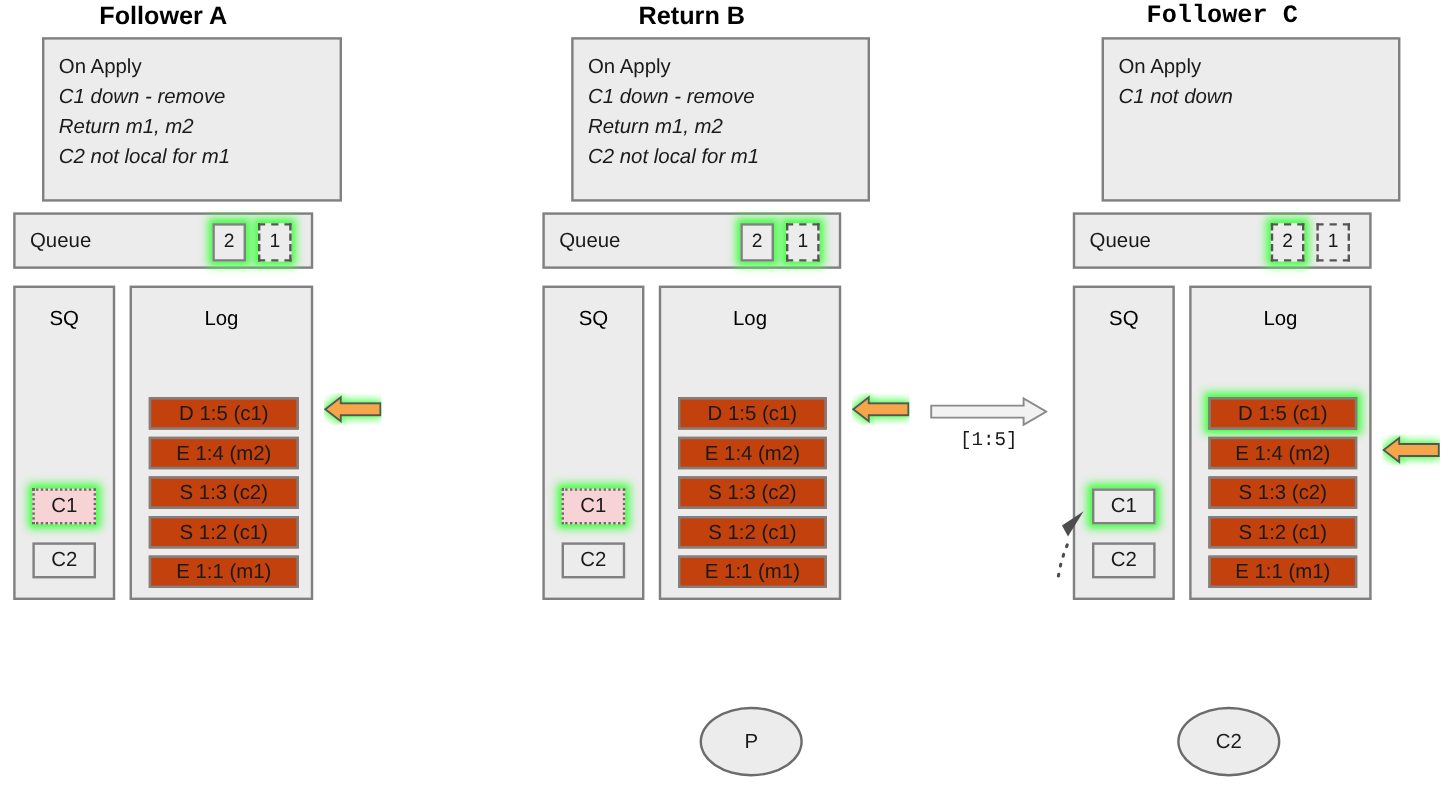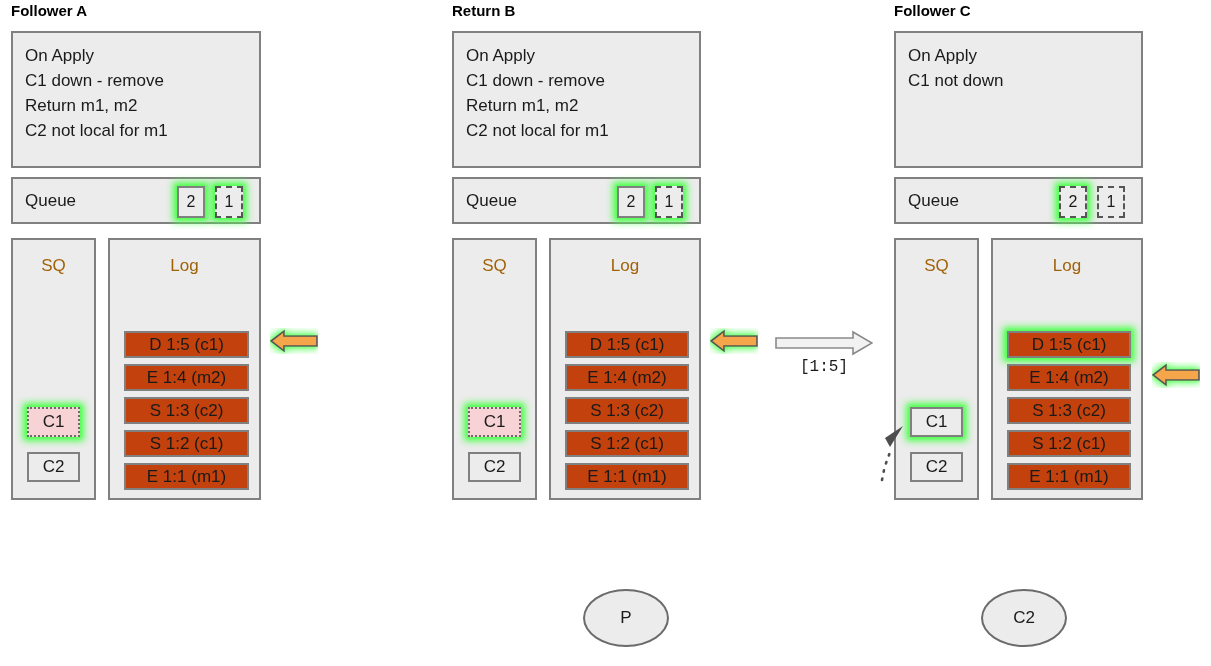--- a/index.html
+++ b/index.html
@@ -4,53 +4,53 @@
 <style>
   html,body{margin:0;padding:0;}
   body{
     width:1211px;height:666px;background:#ffffff;position:relative;
     font-family:"Liberation Sans", sans-serif;color:#1a1a1a;
     -webkit-font-smoothing:antialiased;overflow:hidden;
   }
 
   
   .col-title{
-    position:absolute;font-size:15px;font-weight:bold;color:#000;
-    letter-spacing:0px;top:2px;
+    position:absolute;font-size:21px;font-weight:bold;color:#000;
+    text-align:center;letter-spacing:0px;top:2px;
   }
 
   
   .gbox{
     position:absolute;background:#ececec;border:2px solid #808080;
     box-sizing:border-box;
   }
 
   
-  .apply{padding:10px 0 0 12px;}
+  .apply{padding:10px 0 0 12px;margin-left:24px;}
   .apply .ln{font-size:17px;line-height:25px;color:#1a1a1a;white-space:nowrap;}
-  .apply .ln.it{}
+  .apply .ln.it{font-style:italic;}
 
   
   .queue-label{
     position:absolute;left:12px;top:50%;transform:translateY(-50%);
     font-size:17px;color:#1a1a1a;
   }
   .qcell{
     position:absolute;width:28px;height:32px;background:#ececec;
     box-sizing:border-box;display:flex;align-items:center;justify-content:center;
     font-size:16px;color:#1a1a1a;
   }
   .qcell.solid{border:2px solid #808080;}
   .qcell.dashed{border:2px dashed #555;}
   .glow{box-shadow:0 0 7px 4px #4dff4d, 0 0 3px 1px #7bff7b;}
 
   
   .sec-title{
     position:absolute;left:0;right:0;top:16px;text-align:center;
-    font-size:17px;color:#a16207;
+    font-size:17px;color:#000000;
   }
   .item{
     position:absolute;box-sizing:border-box;background:#c2410c;
     border:2px solid #808080;display:flex;align-items:center;justify-content:center;
     font-size:17px;color:#1a1a1a;white-space:nowrap;
   }
   .item.pink{background:#f8d3d6;border:2px dotted #6b6b6b;}
   .item.plain{background:#ececec;}
 
   
@@ -147,21 +147,21 @@
     </filter>
   </defs>
   <polygon points="1,13 14,3 14,8 47,8 47,18 14,18 14,23" fill="#f5a64b" stroke="#555555" stroke-width="1.6" filter="url(#gl-b)"></polygon>
 </svg>
 
 <svg class="arrow-right-hollow" style="left:775px;top:330px;" viewBox="0 0 98 26">
   <polygon points="1,8 78,8 78,2 97,13 78,24 78,18 1,18" fill="#f2f2f2" stroke="#8a8a8a" stroke-width="1.6"></polygon>
 </svg>
 <div class="arrow-lbl" style="left:775px;top:358px;width:98px;font-family:Liberation Mono, monospace;">[1:5]</div>
 
-<div class="col-title" style="left:894px;width:249px;">Follower C</div>
+<div class="col-title" style="left:894px;width:249px;font-family:Liberation Mono, monospace;">Follower C</div>
 
 <div class="gbox apply" style="left:894px;top:31px;width:249px;height:137px;">
   <div class="ln">On Apply</div>
   <div class="ln it">C1 not down</div>
 </div>
 
 <div class="gbox" style="left:894px;top:177px;width:249px;height:47px;">
   <div class="queue-label">Queue</div>
   <div class="qcell dashed glow" style="right:54px;top:7px;">2</div>
   <div class="qcell dashed" style="right:16px;top:7px;">1</div>

